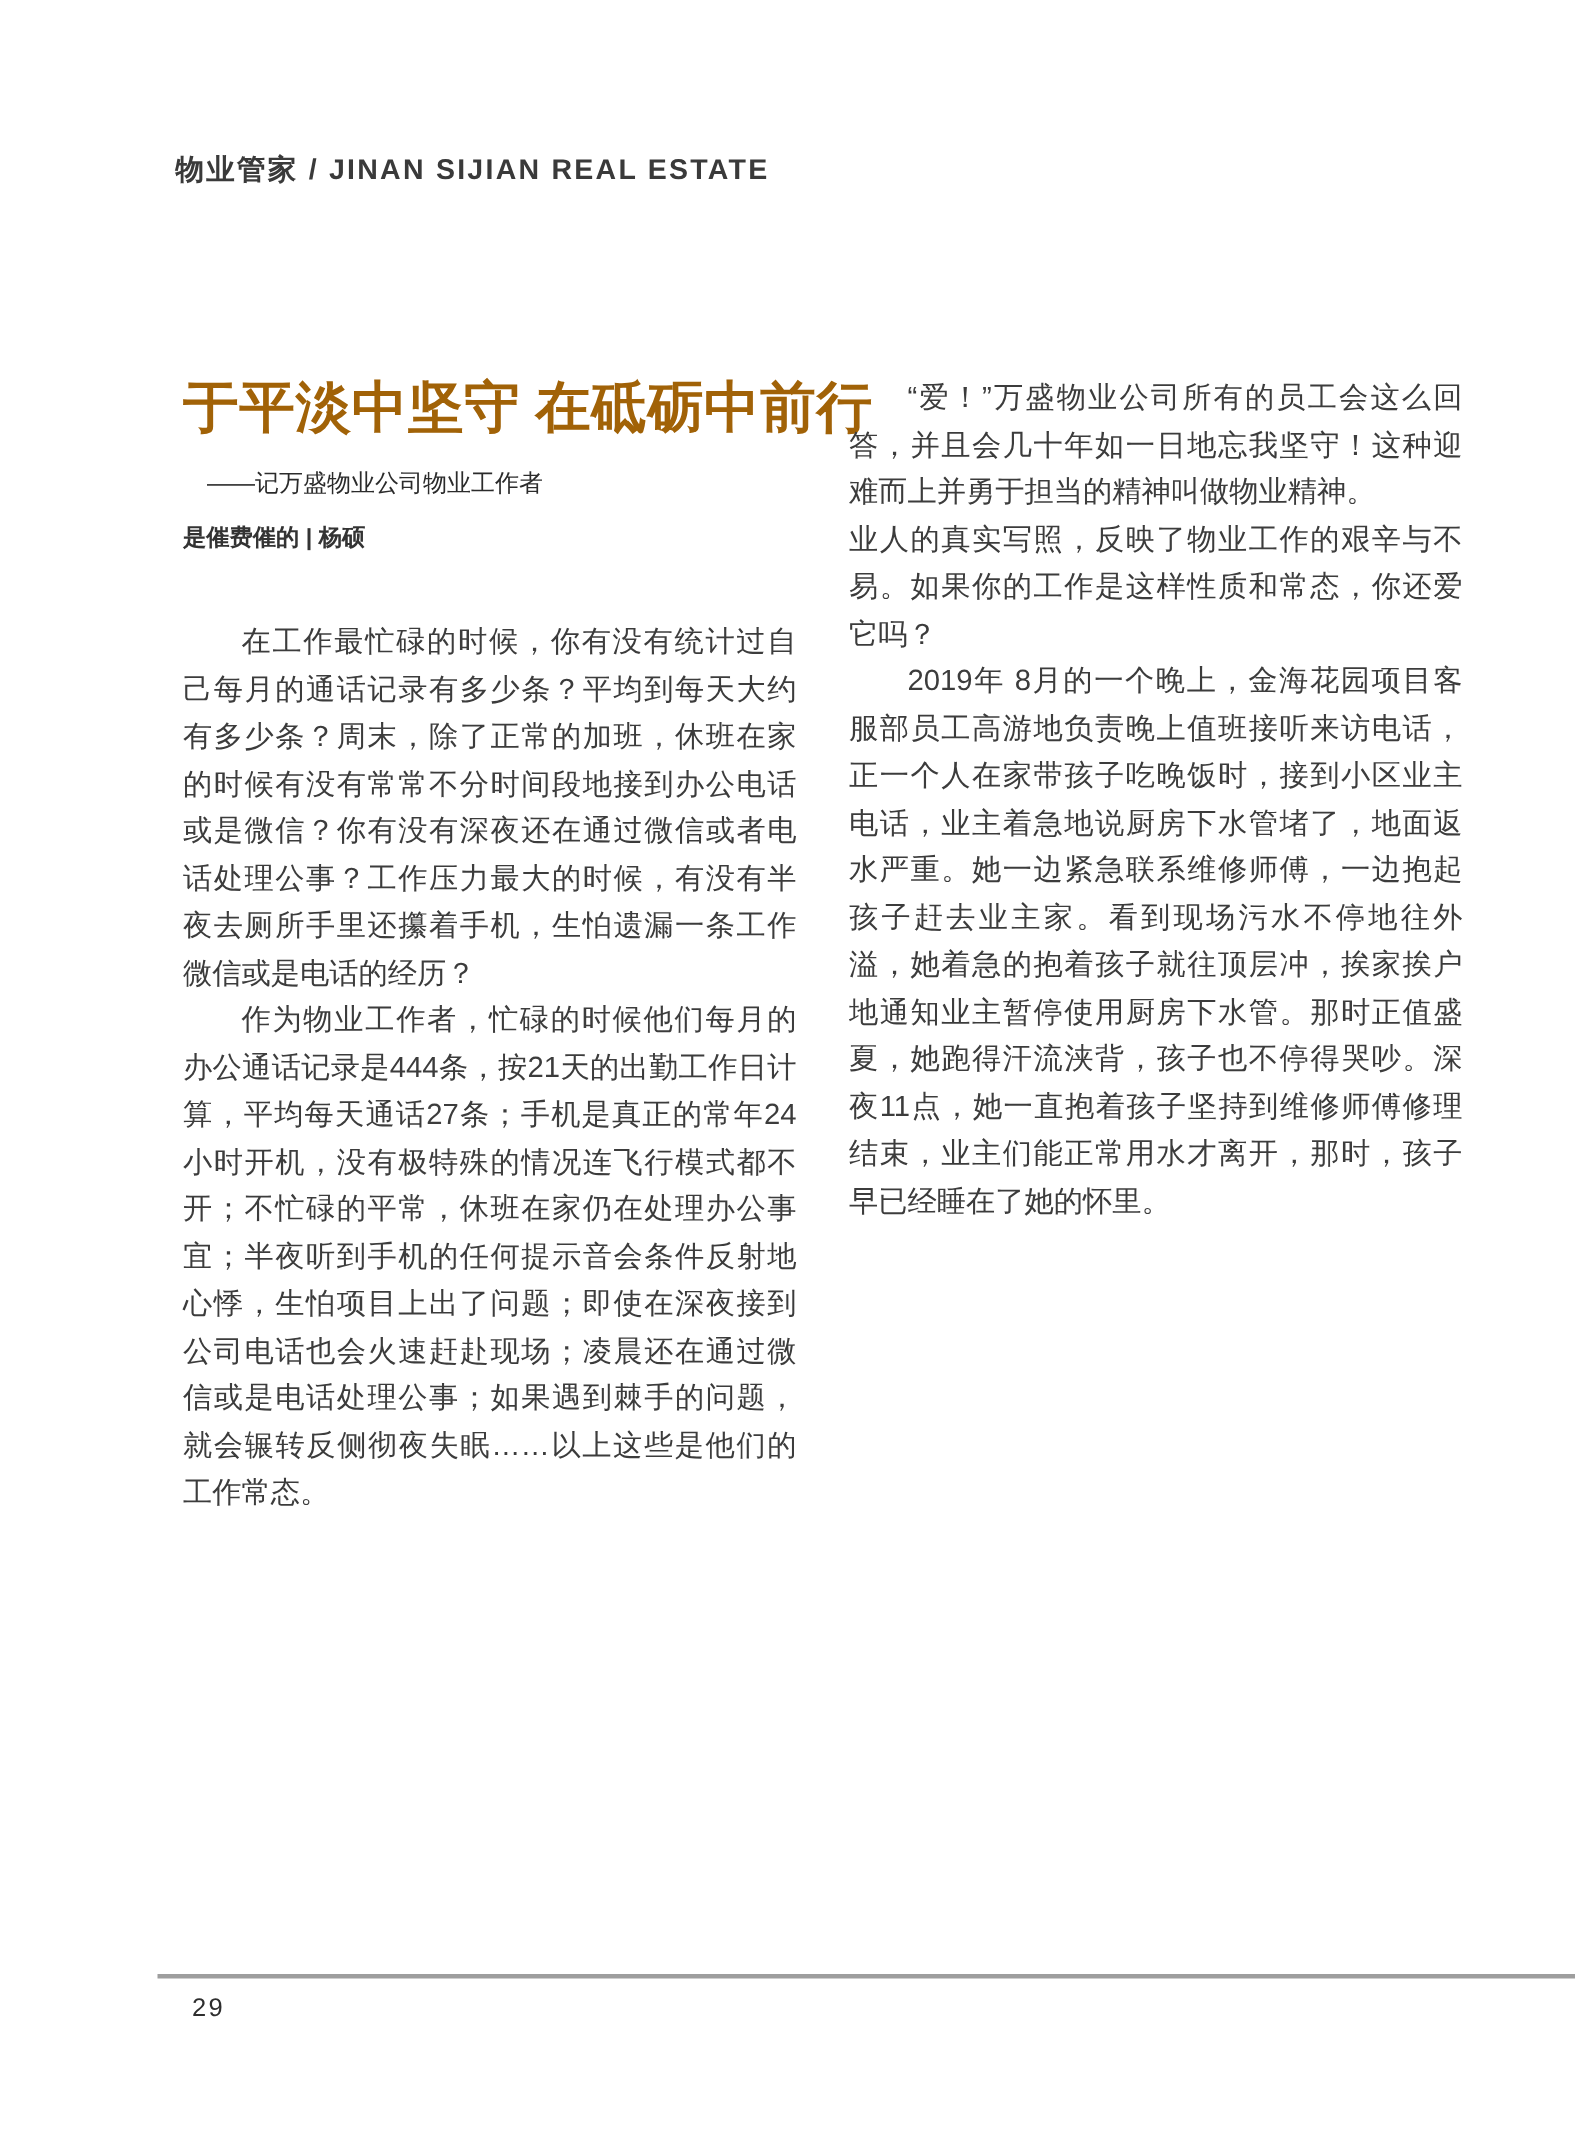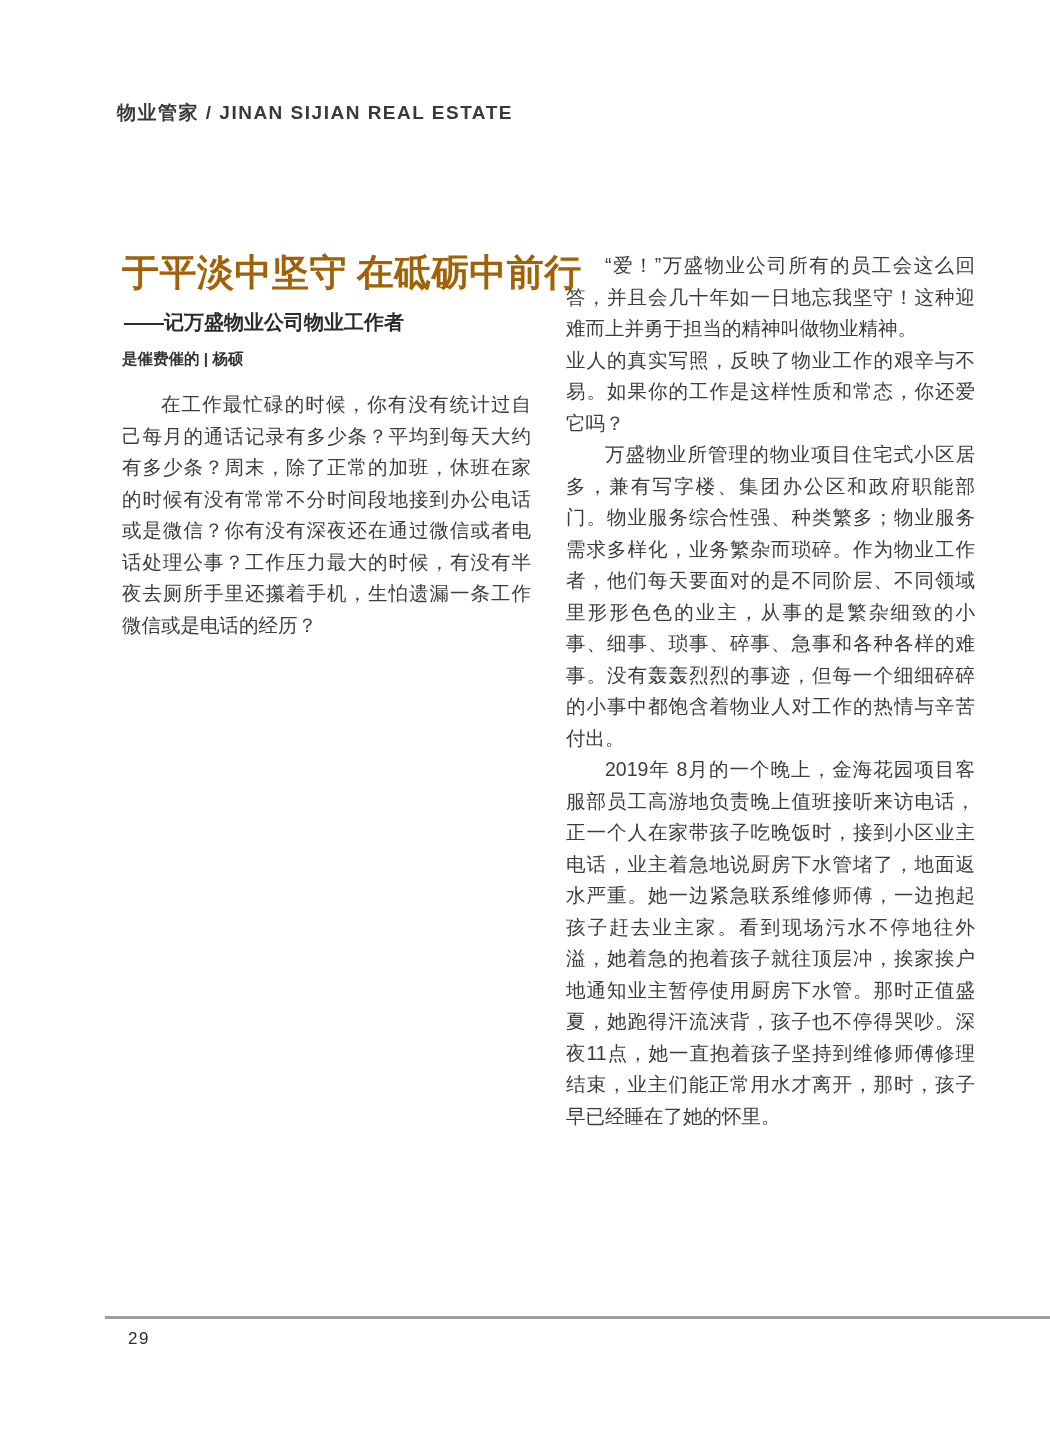--- a/index.html
+++ b/index.html
@@ -42,35 +42,35 @@
     font-family: "Liberation Serif", "DejaVu Serif", serif;
     font-weight: 700;
     font-size: 37px;
     line-height: 46px;
     color: #a16207;
     letter-spacing: 0.5px;
     margin: 0;
     white-space: nowrap;
   }
   .article-subtitle {
-    font-weight: 700;
-    font-size: 20px;
+    font-weight: 400;
+    font-size: 16px;
     line-height: 27px;
     color: #2b2b2b;
-    margin: 13px 0 0 2px;
+    margin: 13px 0 0 16px;
   }
   .article-byline {
     font-weight: 700;
     font-size: 15.5px;
     line-height: 20px;
     color: #333333;
     margin: 13px 0 0 0;
   }
 
-  .body-text { margin-top: 20px; }
+  .body-text { margin-top: 44px; }
   p.para { margin: 0; padding: 0; text-indent: 2em; }
   p.para.no-indent { text-indent: 0; }
 
   
   .footer-rule {
     position: absolute;
     left: 105px;
     right: 0;
     top: 1316px;
     height: 3px;
@@ -92,26 +92,26 @@
 
   <div class="running-head">物业管家 / JINAN SIJIAN REAL ESTATE</div>
 
   <div class="col col-left">
     <h1 class="article-title">于平淡中坚守 在砥砺中前行</h1>
     <div class="article-subtitle">——记万盛物业公司物业工作者</div>
     <div class="article-byline">是催费催的 | 杨硕</div>
 
     <div class="body-text">
       <p class="para">在工作最忙碌的时候，你有没有统计过自己每月的通话记录有多少条？平均到每天大约有多少条？周末，除了正常的加班，休班在家的时候有没有常常不分时间段地接到办公电话或是微信？你有没有深夜还在通过微信或者电话处理公事？工作压力最大的时候，有没有半夜去厕所手里还攥着手机，生怕遗漏一条工作微信或是电话的经历？</p>
+      <p class="para">作为物业工作者，忙碌的时候他们每月的办公通话记录是444条，按21天的出勤工作日计算，平均每天通话27条；手机是真正的常年24小时开机，没有极特殊的情况连飞行模式都不开；不忙碌的平常，休班在家仍在处理办公事宜；半夜听到手机的任何提示音会条件反射地心悸，生怕项目上出了问题；即使在深夜接到公司电话也会火速赶赴现场；凌晨还在通过微信或是电话处理公事；如果遇到棘手的问题，就会辗转反侧彻夜失眠……以上这些是他们的工作常态。</p>
     </div>
   </div>
 
   <div class="col col-right">
     <p class="para">“爱！”万盛物业公司所有的员工会这么回答，并且会几十年如一日地忘我坚守！这种迎难而上并勇于担当的精神叫做物业精神。</p>
     <p class="para no-indent">业人的真实写照，反映了物业工作的艰辛与不易。如果你的工作是这样性质和常态，你还爱它吗？</p>
-    <p class="para">万盛物业所管理的物业项目住宅式小区居多，兼有写字楼、集团办公区和政府职能部门。物业服务综合性强、种类繁多；物业服务需求多样化，业务繁杂而琐碎。作为物业工作者，他们每天要面对的是不同阶层、不同领域里形形色色的业主，从事的是繁杂细致的小事、细事、琐事、碎事、急事和各种各样的难事。没有轰轰烈烈的事迹，但每一个细细碎碎的小事中都饱含着物业人对工作的热情与辛苦付出。</p>
     <p class="para">2019年 8月的一个晚上，金海花园项目客服部员工高游地负责晚上值班接听来访电话，正一个人在家带孩子吃晚饭时，接到小区业主电话，业主着急地说厨房下水管堵了，地面返水严重。她一边紧急联系维修师傅，一边抱起孩子赶去业主家。看到现场污水不停地往外溢，她着急的抱着孩子就往顶层冲，挨家挨户地通知业主暂停使用厨房下水管。那时正值盛夏，她跑得汗流浃背，孩子也不停得哭吵。深夜11点，她一直抱着孩子坚持到维修师傅修理结束，业主们能正常用水才离开，那时，孩子早已经睡在了她的怀里。</p>
   </div>
 
   <div class="footer-rule"></div>
   <div class="page-number">29</div>
 
 </div>
 
 </body></html>

